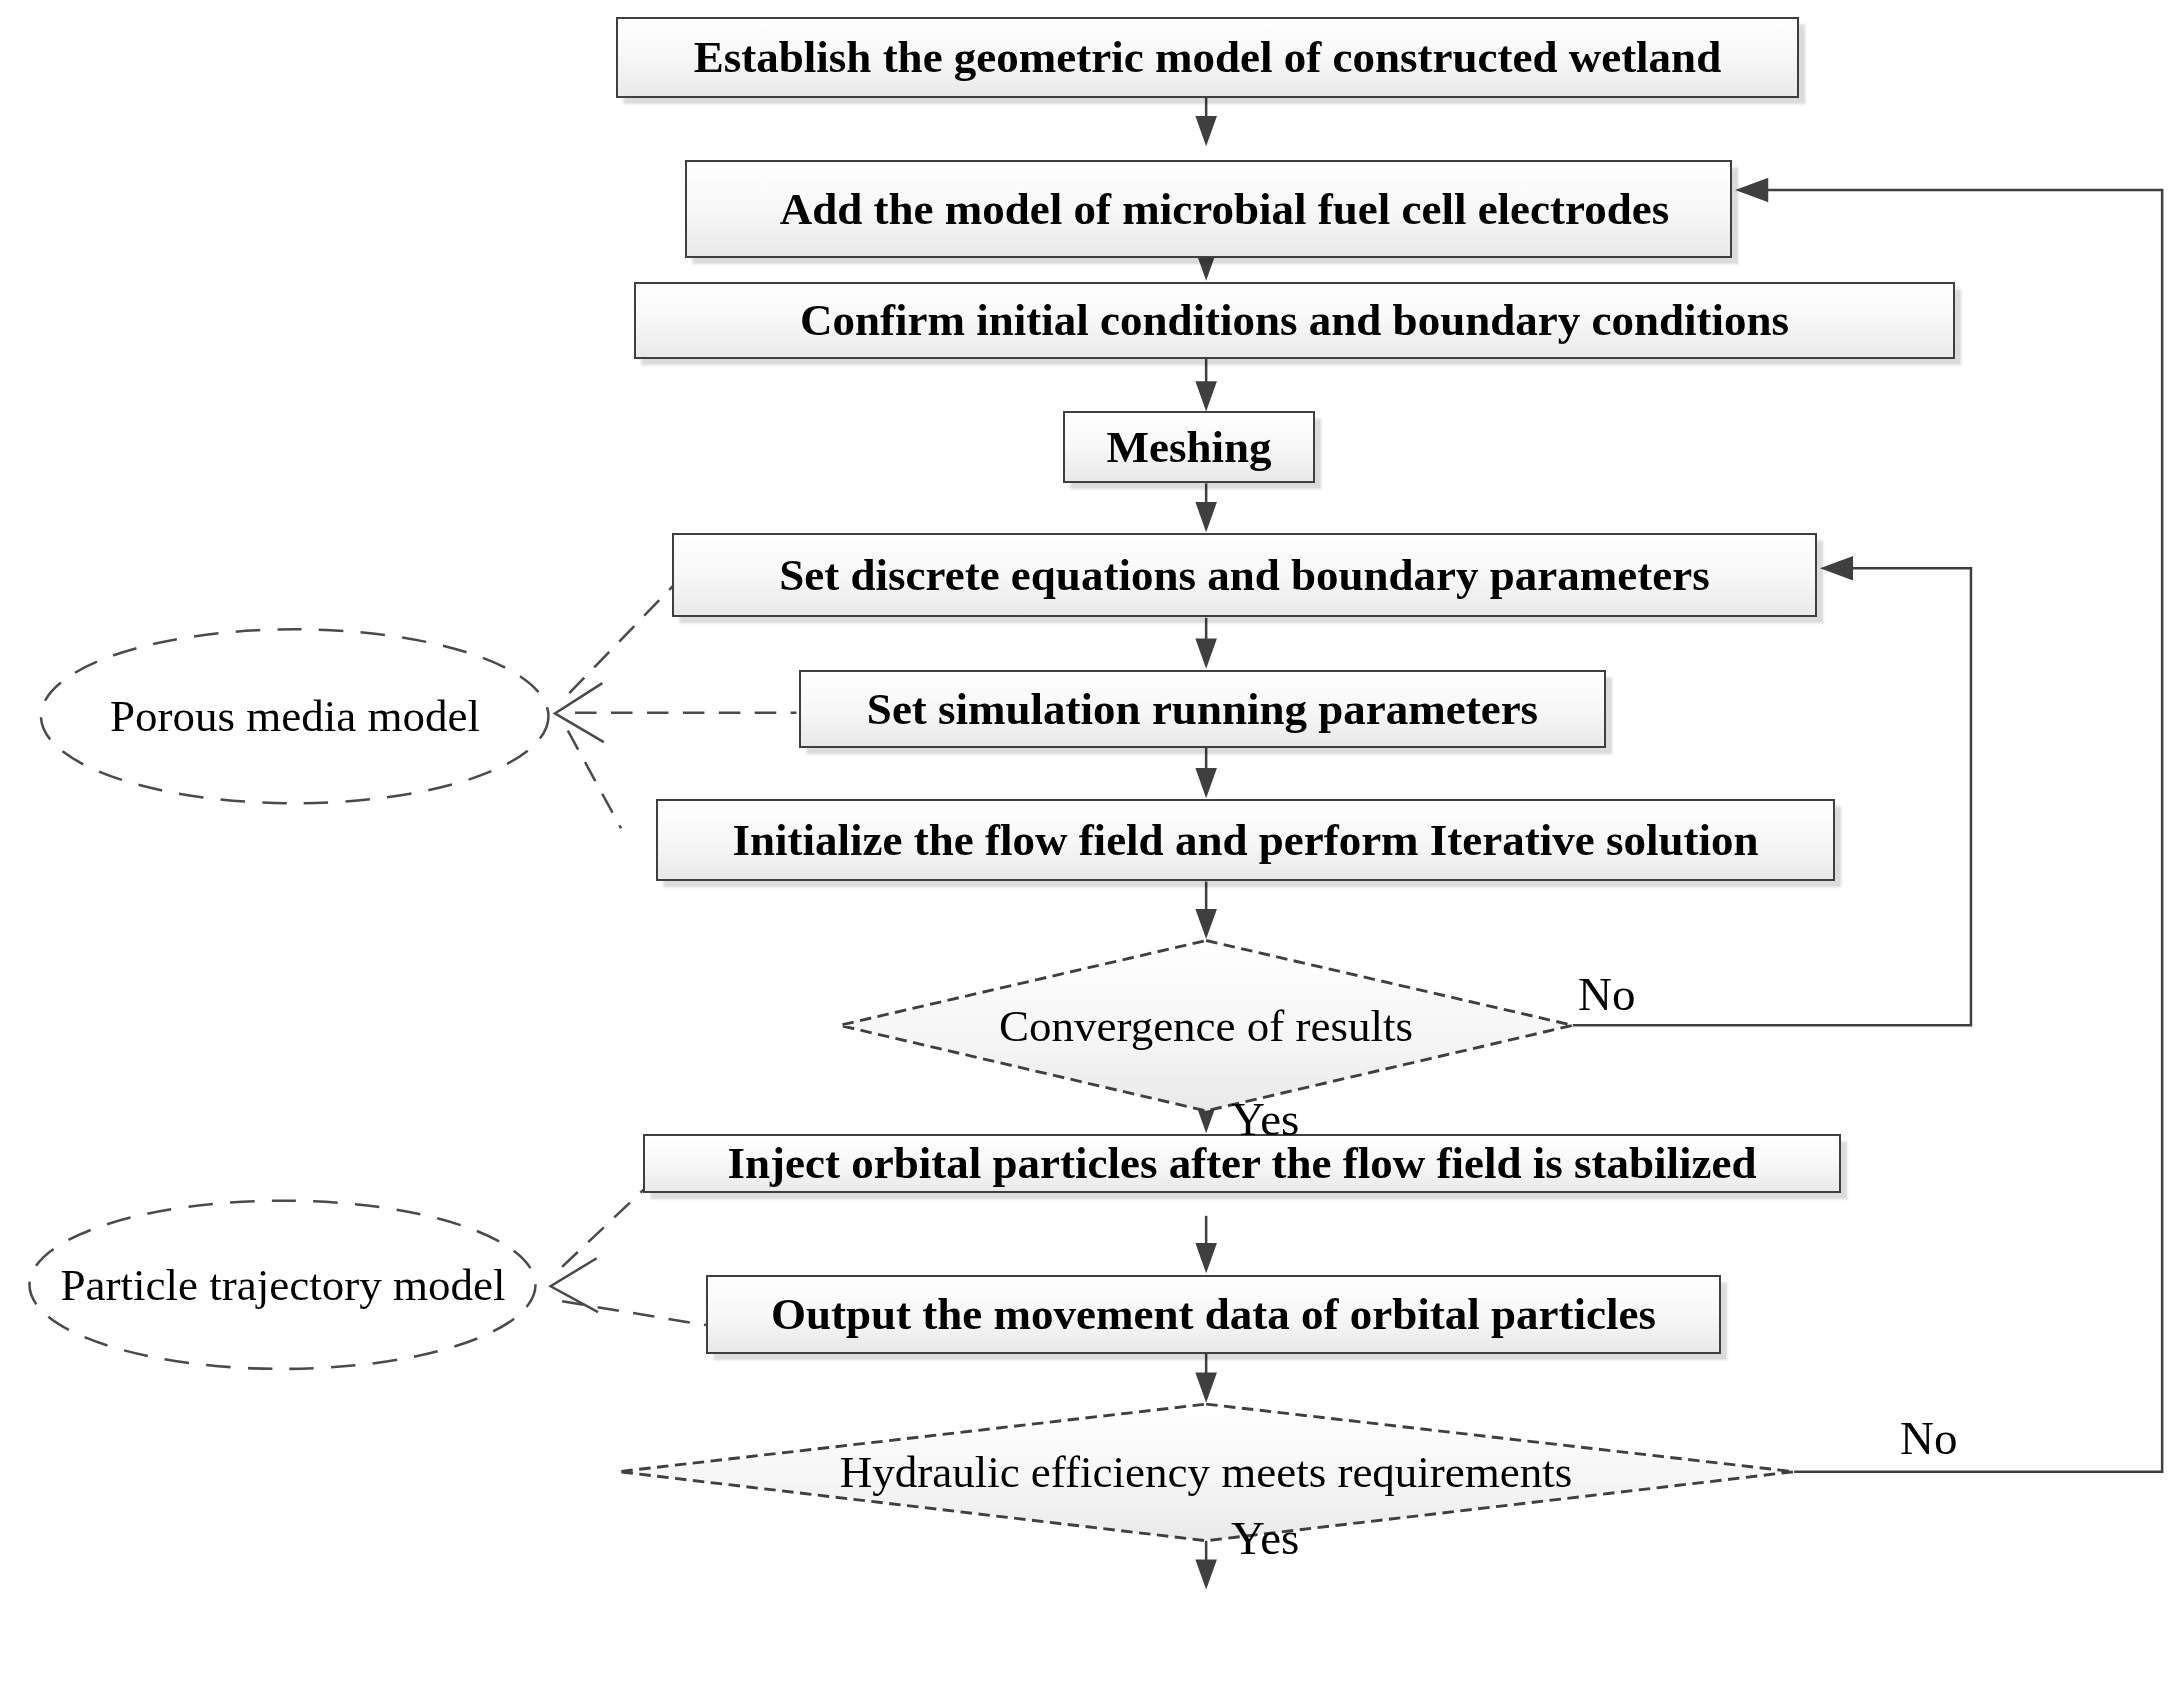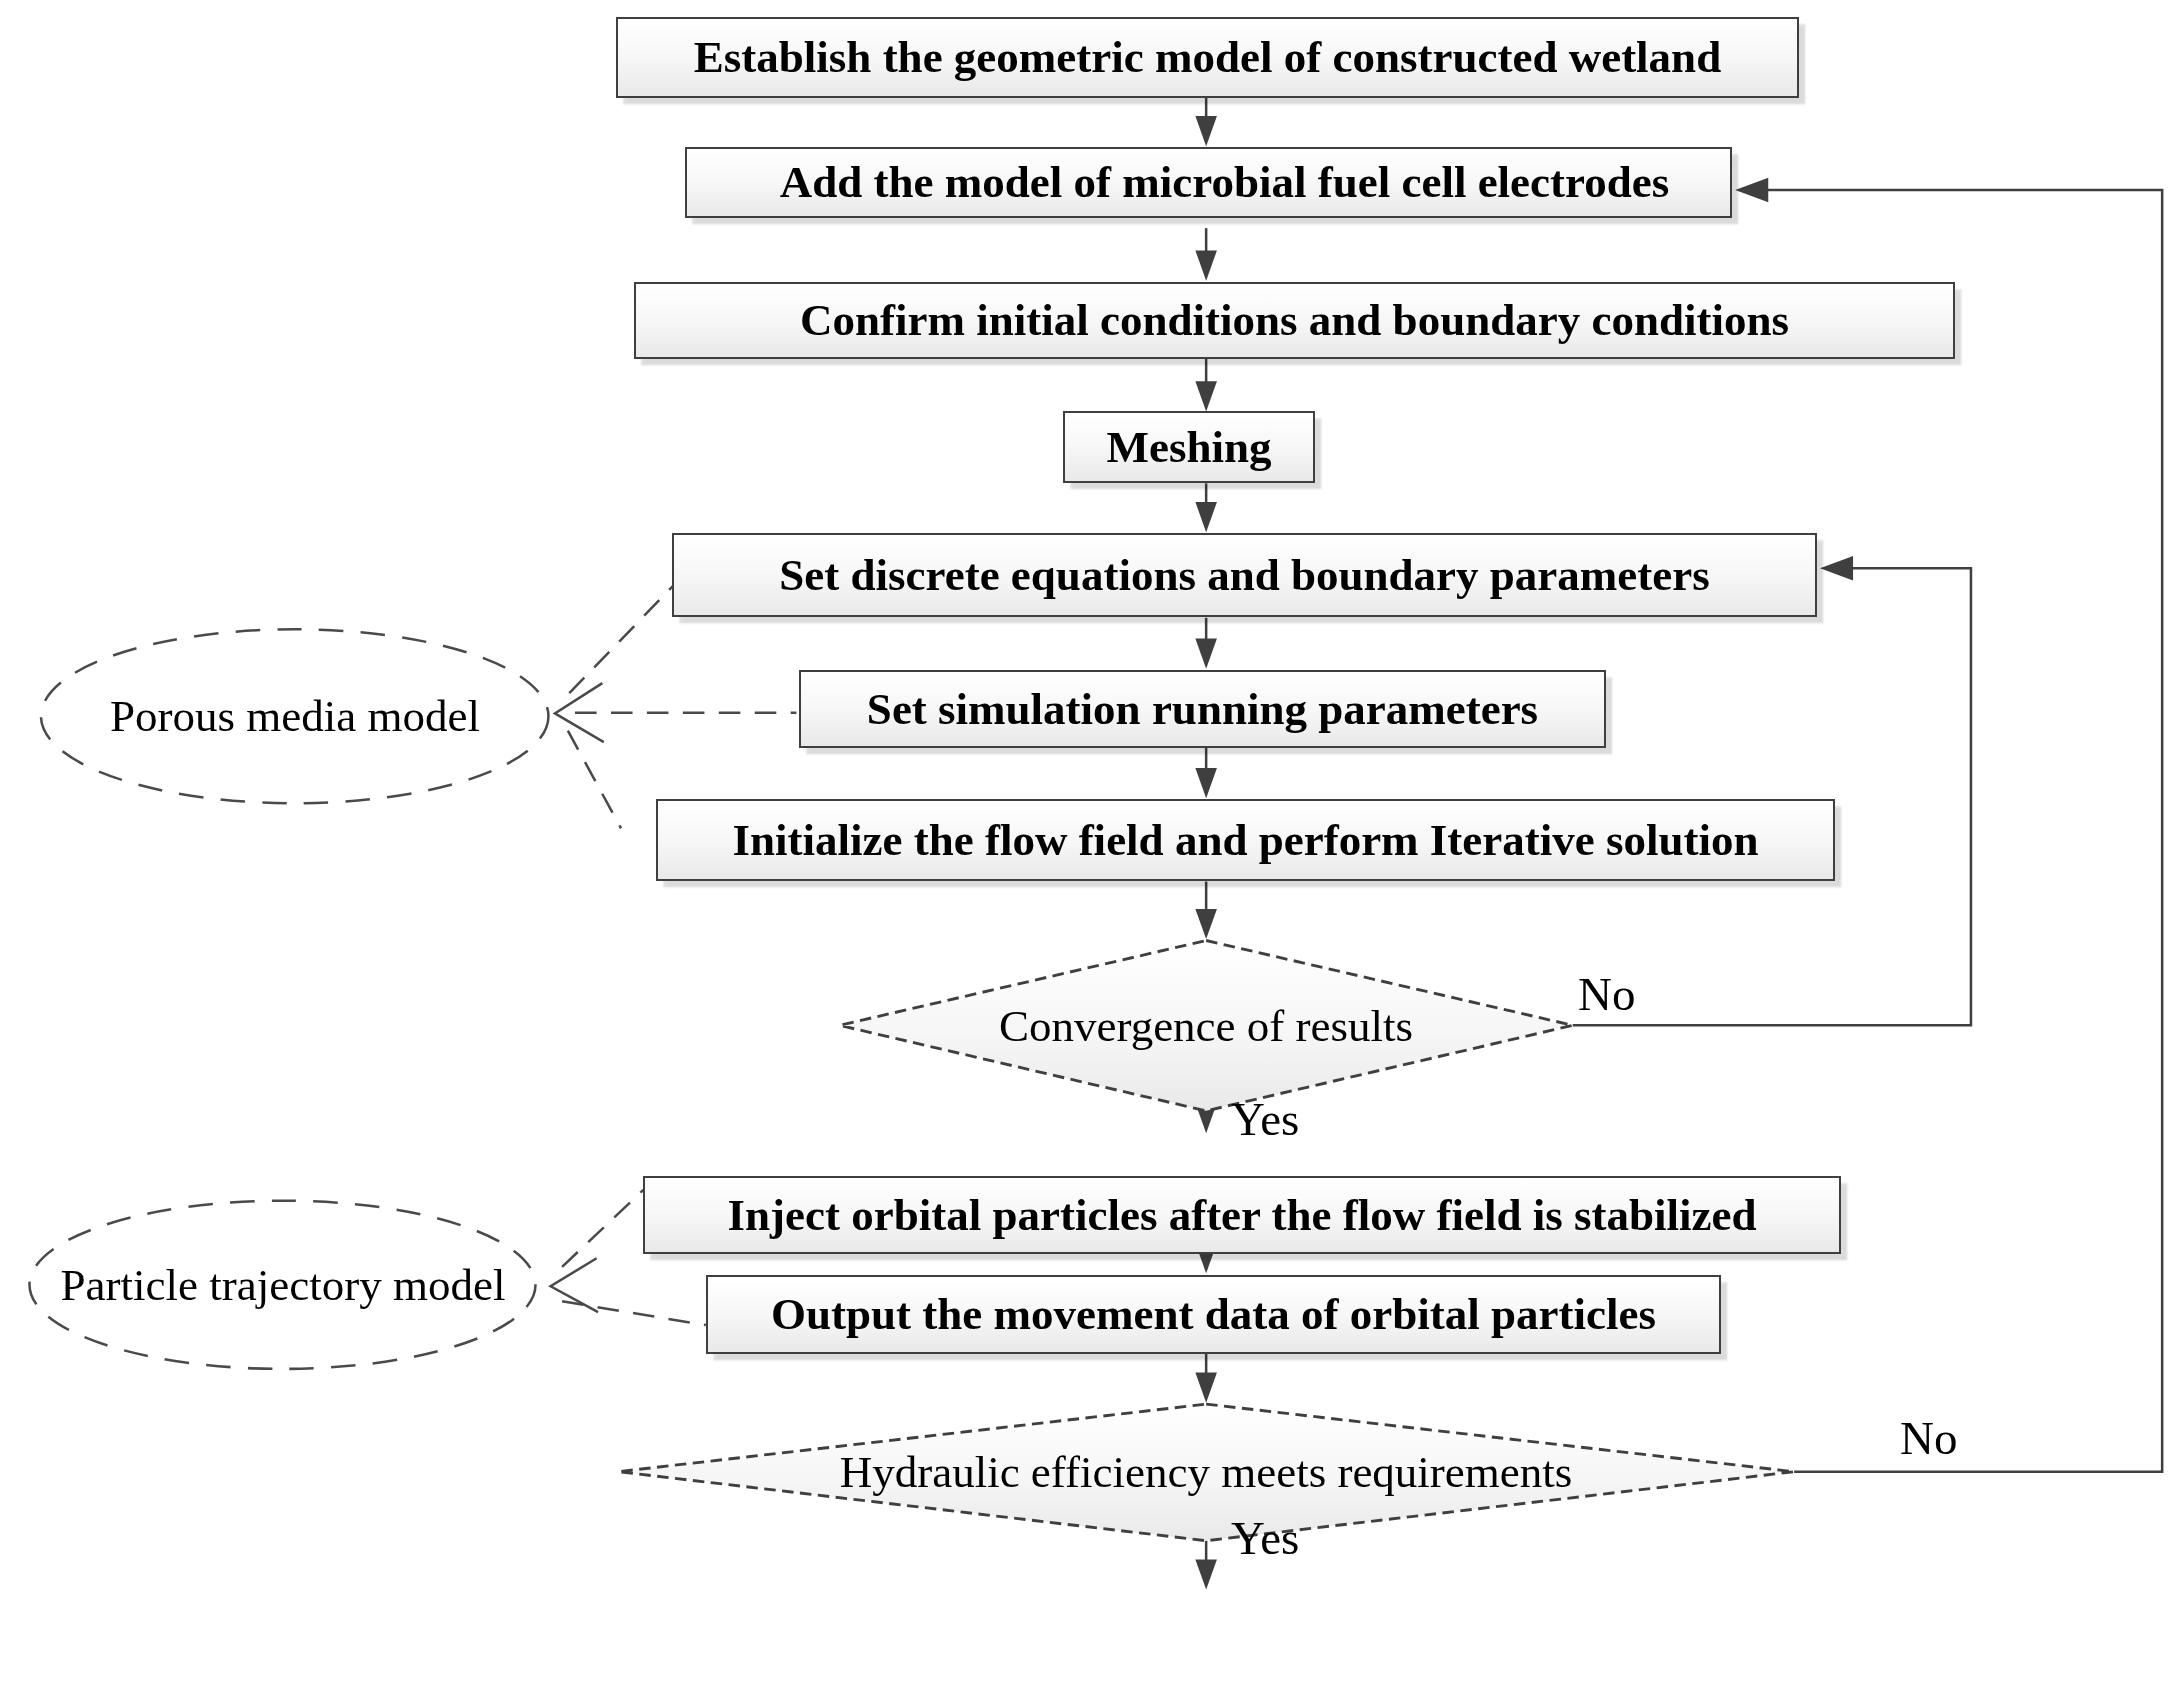--- a/index.html
+++ b/index.html
@@ -125,21 +125,21 @@
       <path class="dashed-line" d="M782,1762 L895,1655"></path>
       <path class="dashed-line" d="M782,1810 L982,1843"></path>
       <path class="open-arrowhead" d="M830,1750 L766,1789 L832,1825"></path>
     </g>
   </svg>
 
   <div class="node" style="left:616px;top:16.5px;width:1183px;height:81px;">
     <span>Establish the geometric model of constructed wetland</span>
   </div>
 
-  <div class="node" style="left:685px;top:147px;width:1047px;height:71px;padding-left:32px;">
+  <div class="node" style="left:685px;top:160px;width:1047px;height:98px;padding-left:32px;">
     <span>Add the model of microbial fuel cell electrodes</span>
   </div>
 
   <div class="node" style="left:634px;top:282px;width:1321px;height:77px;">
     <span>Confirm initial conditions and boundary conditions</span>
   </div>
 
   <div class="node" style="left:1063px;top:411px;width:252px;height:72px;">
     <span>Meshing</span>
   </div>
@@ -149,21 +149,21 @@
   </div>
 
   <div class="node" style="left:799px;top:670px;width:807px;height:78px;">
     <span>Set simulation running parameters</span>
   </div>
 
   <div class="node" style="left:620px;top:799px;width:1179px;height:82px;margin-left:36px;">
     <span>Initialize the flow field and perform Iterative solution</span>
   </div>
 
-  <div class="node" style="left:643px;top:1176px;width:1198px;height:78px;">
+  <div class="node" style="left:643px;top:1134px;width:1198px;height:59px;">
     <span>Inject orbital particles after the flow field is stabilized</span>
   </div>
 
   <div class="node" style="left:706px;top:1275px;width:1015px;height:79px;">
     <span>Output the movement data of orbital particles</span>
   </div>
 
 
   <div class="shape-label" style="left:1206px;top:1026px;">Convergence of results</div>
 

